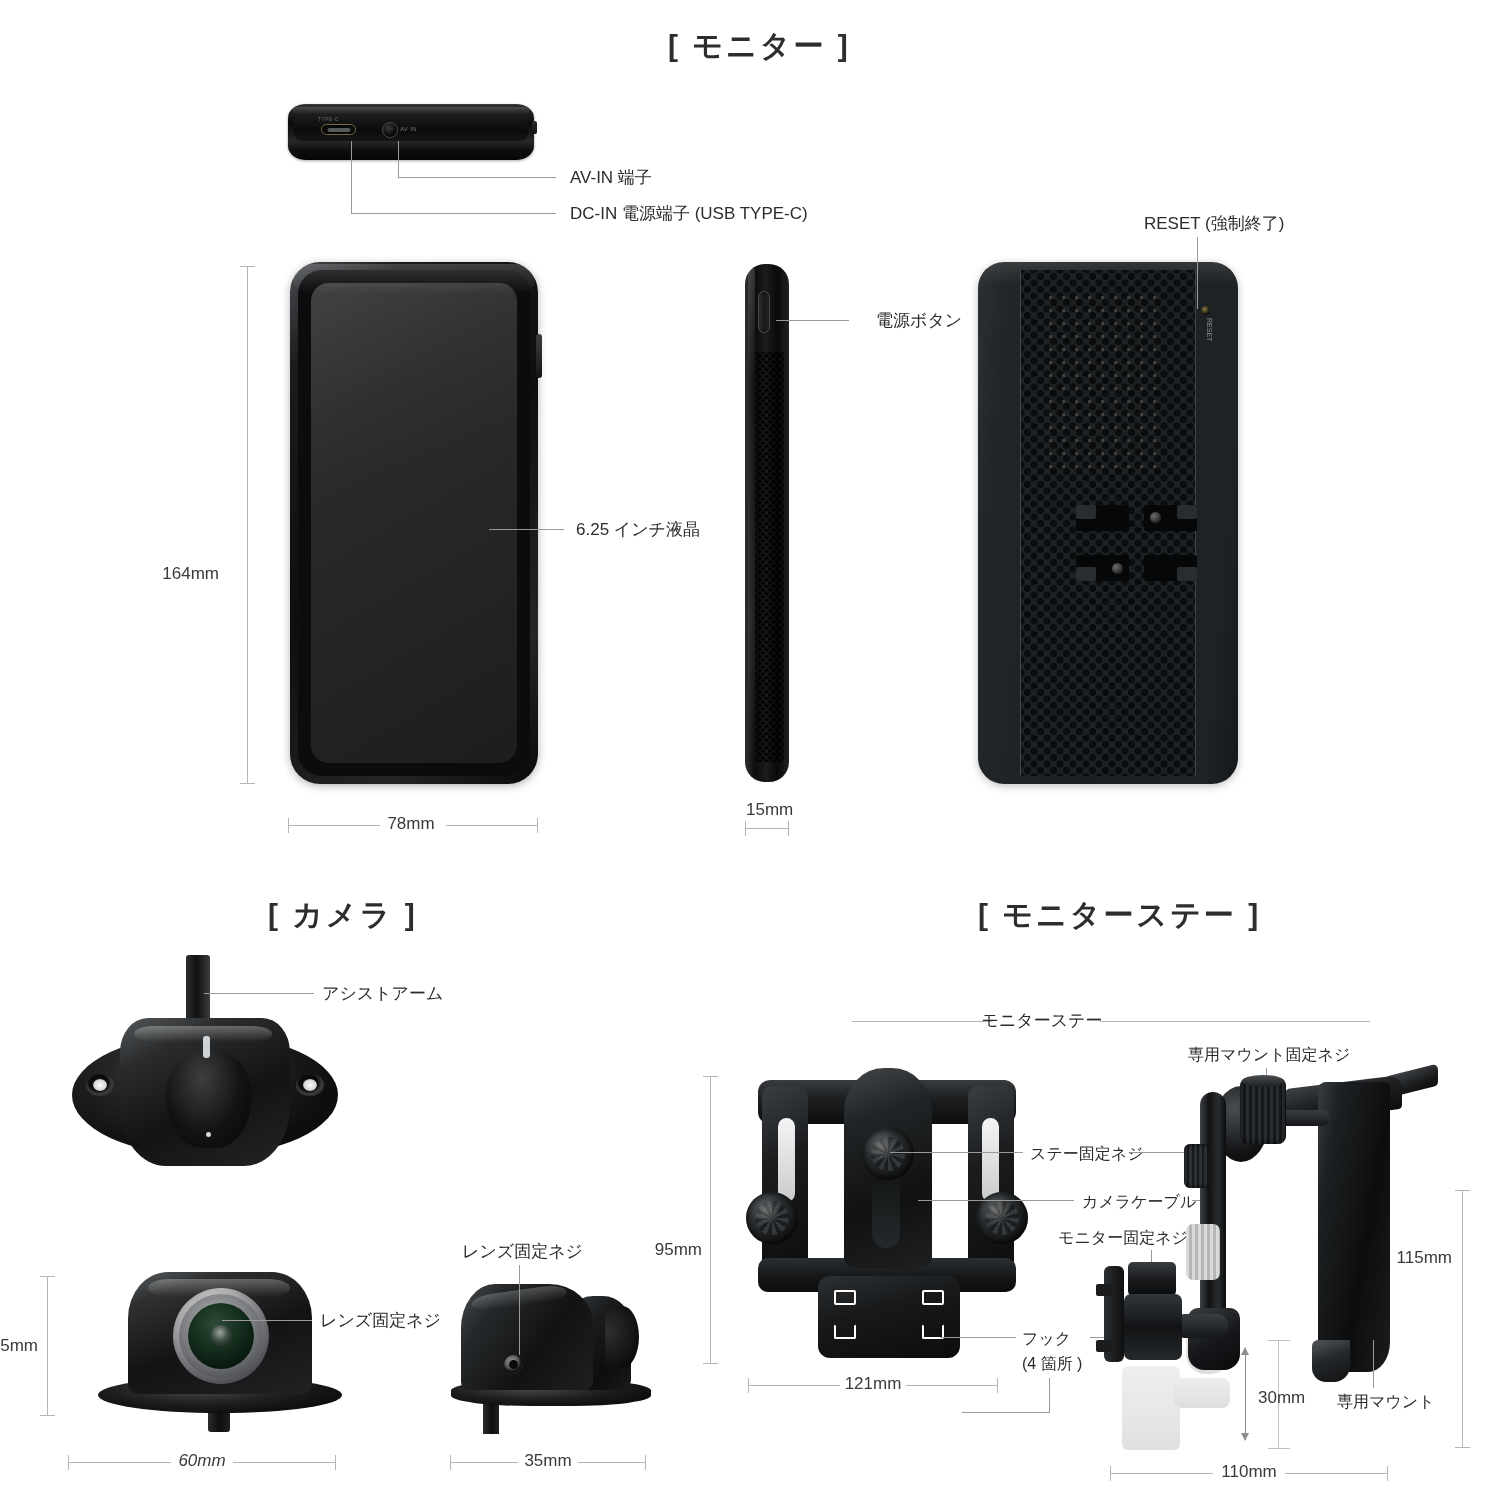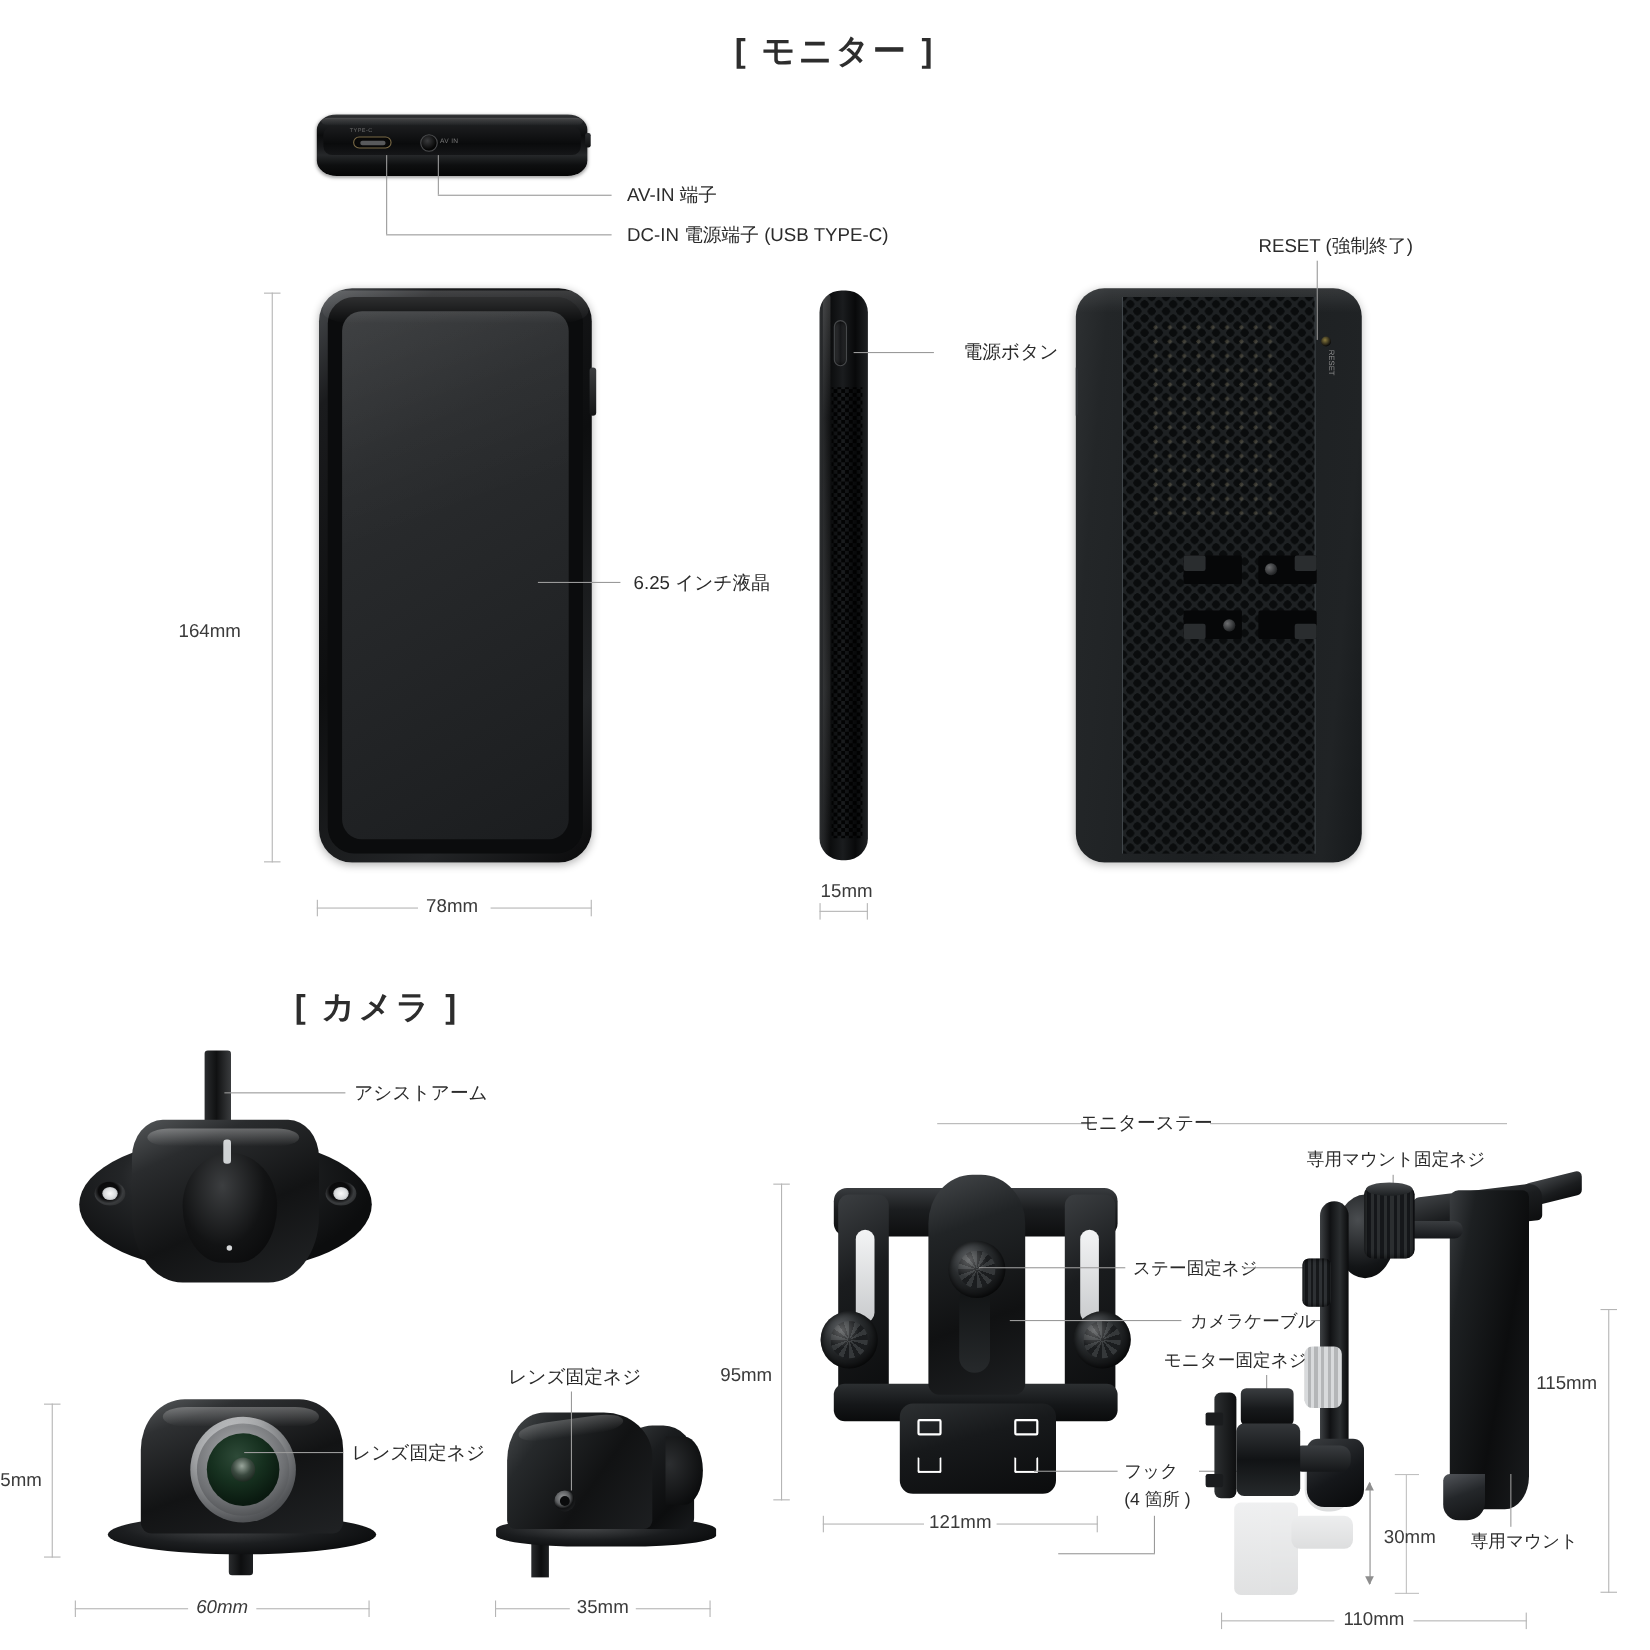--- a/index.html
+++ b/index.html
@@ -798,20 +798,21 @@
   <div class="label" style="left:462px; top:1240px;">レンズ固定ネジ</div>
 
   <div class="dim-h-split" style="left:450px; top:1455px; width:196px;">
     <div class="cap" style="left:0;"></div>
     <div class="cap" style="right:0;"></div>
     <div class="seg" style="left:0; width:68px;"></div>
     <div class="seg" style="right:0; width:68px;"></div>
     <div class="txt" style="left:98px;">35mm</div>
   </div>
 
+  <div class="section-title" style="left:978px; top:895px;">[ モニターステー ]</div>
 
   <div class="bracket-top" style="left:852px; top:1012px; width:518px;">
     <div class="seg" style="left:0; width:140px;"></div>
     <div class="seg" style="right:0; width:270px;"></div>
     <div class="txt" style="left:190px;">モニターステー</div>
   </div>
 
   <div class="stay-front">
     <div class="sf-crossbar-top"></div>
     <div class="sf-rail sf-rail-l"></div>

